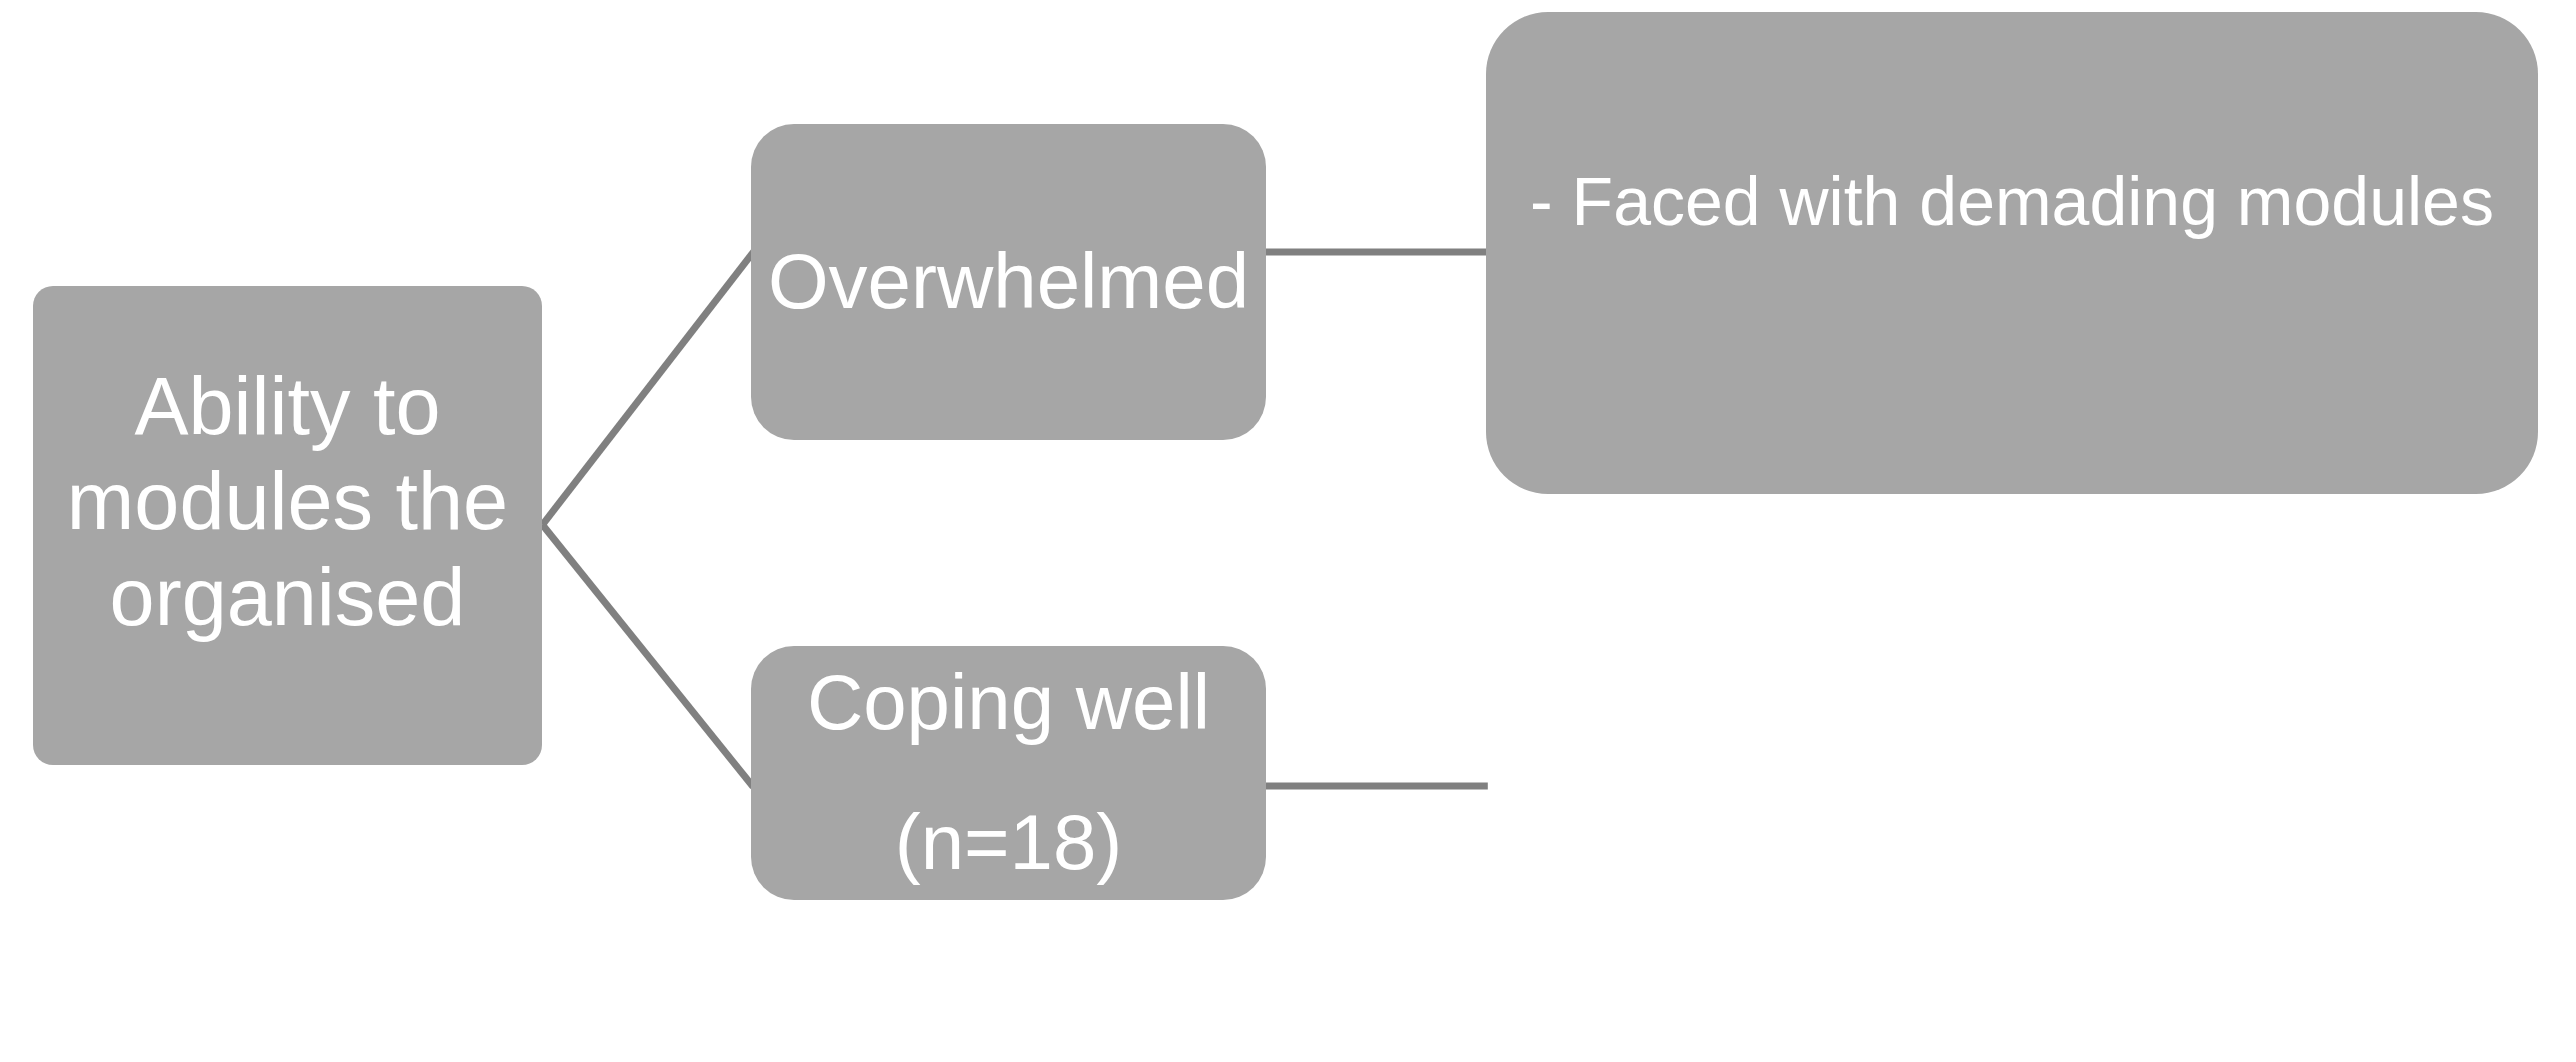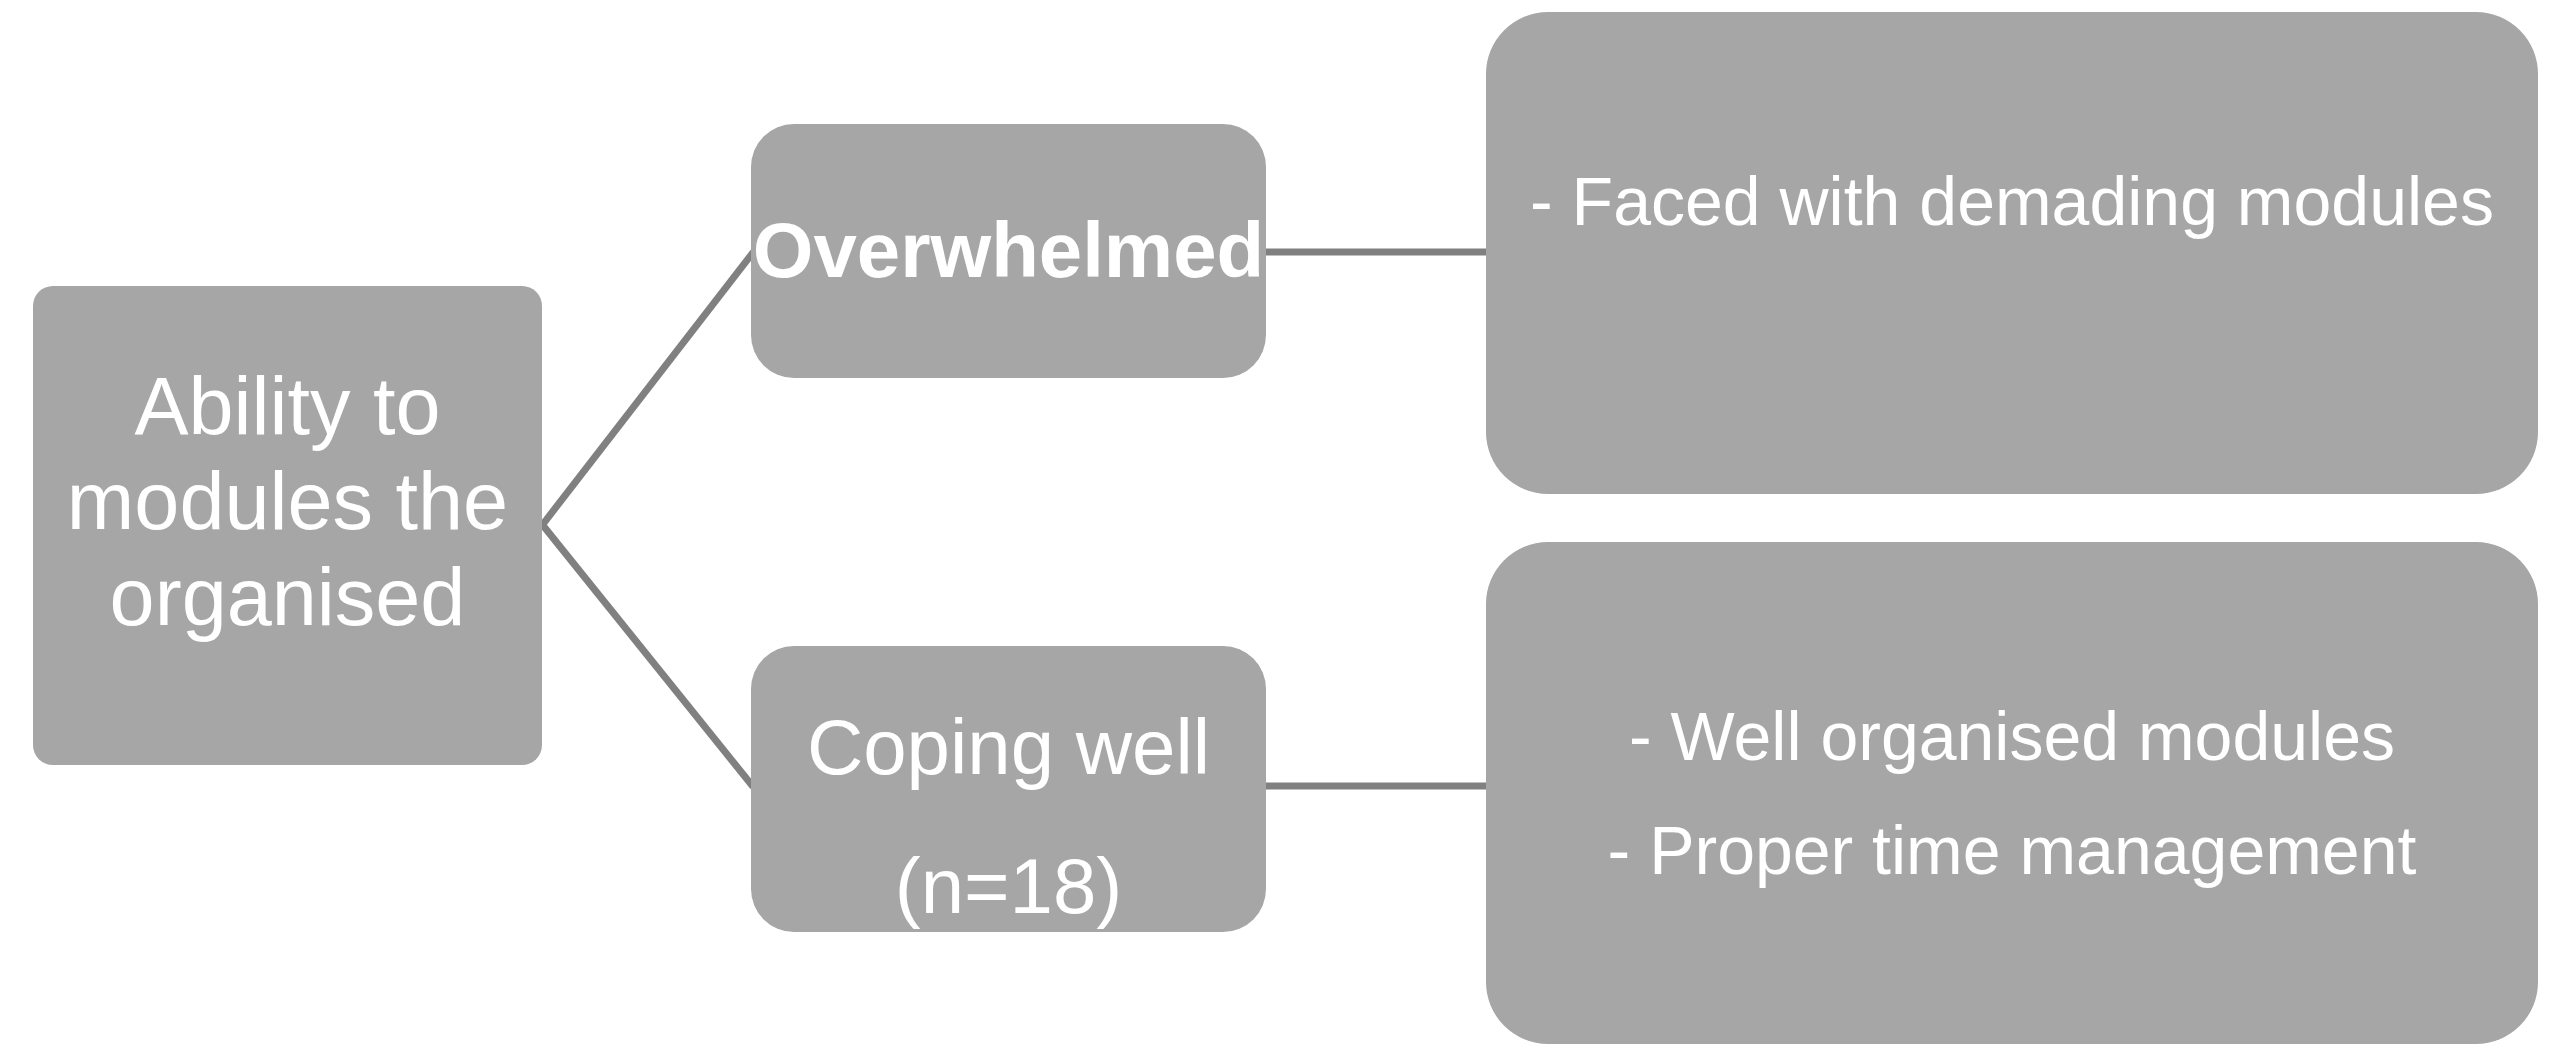--- a/index.html
+++ b/index.html
@@ -49,29 +49,27 @@
   }
   .node-mid {
     left: 751px;
     width: 515px;
     border-radius: 43px;
     font-size: 78px;
     line-height: 1.15;
   }
   .node-mid-top {
     top: 124px;
-    height: 254px;
+    height: 316px;
     gap: 24px;
-    font-weight: bold;
   }
   .node-mid-bottom {
     top: 646px;
-    height: 286px;
+    height: 254px;
     gap: 50px;
-    justify-content: flex-end;
   }
   .node-right {
     left: 1486px;
     width: 1052px;
     border-radius: 62px;
     font-size: 68px;
     line-height: 1.15;
   }
   .node-right-top {
     top: 11.7px;
@@ -112,19 +110,15 @@
 
   <div class="node node-mid node-mid-bottom">
     <div class="nline">Coping well</div>
     <div class="nline">(n=18)</div>
   </div>
 
   <div class="node node-right node-right-top">
     <div class="nline">- Faced with demading modules</div>
   </div>
 
-  <div class="node node-right node-right-bottom">
-    <div class="nline">- Well organised modules</div>
-    <div class="nline">- Proper time management</div>
-  </div>
 
 </div>
 
 
 </body></html>

